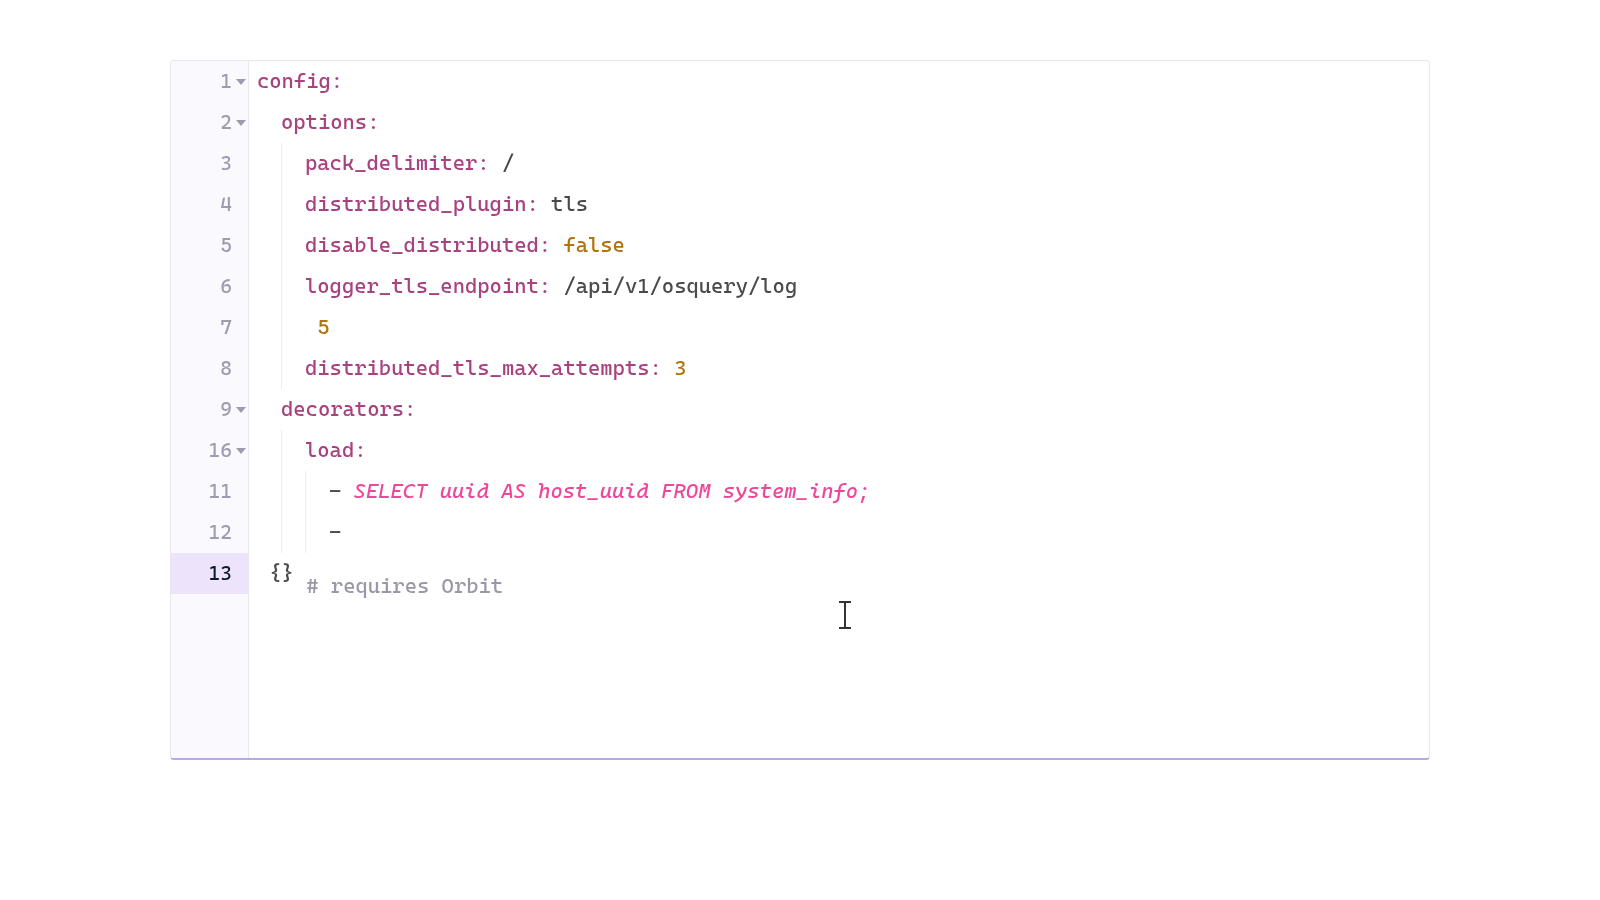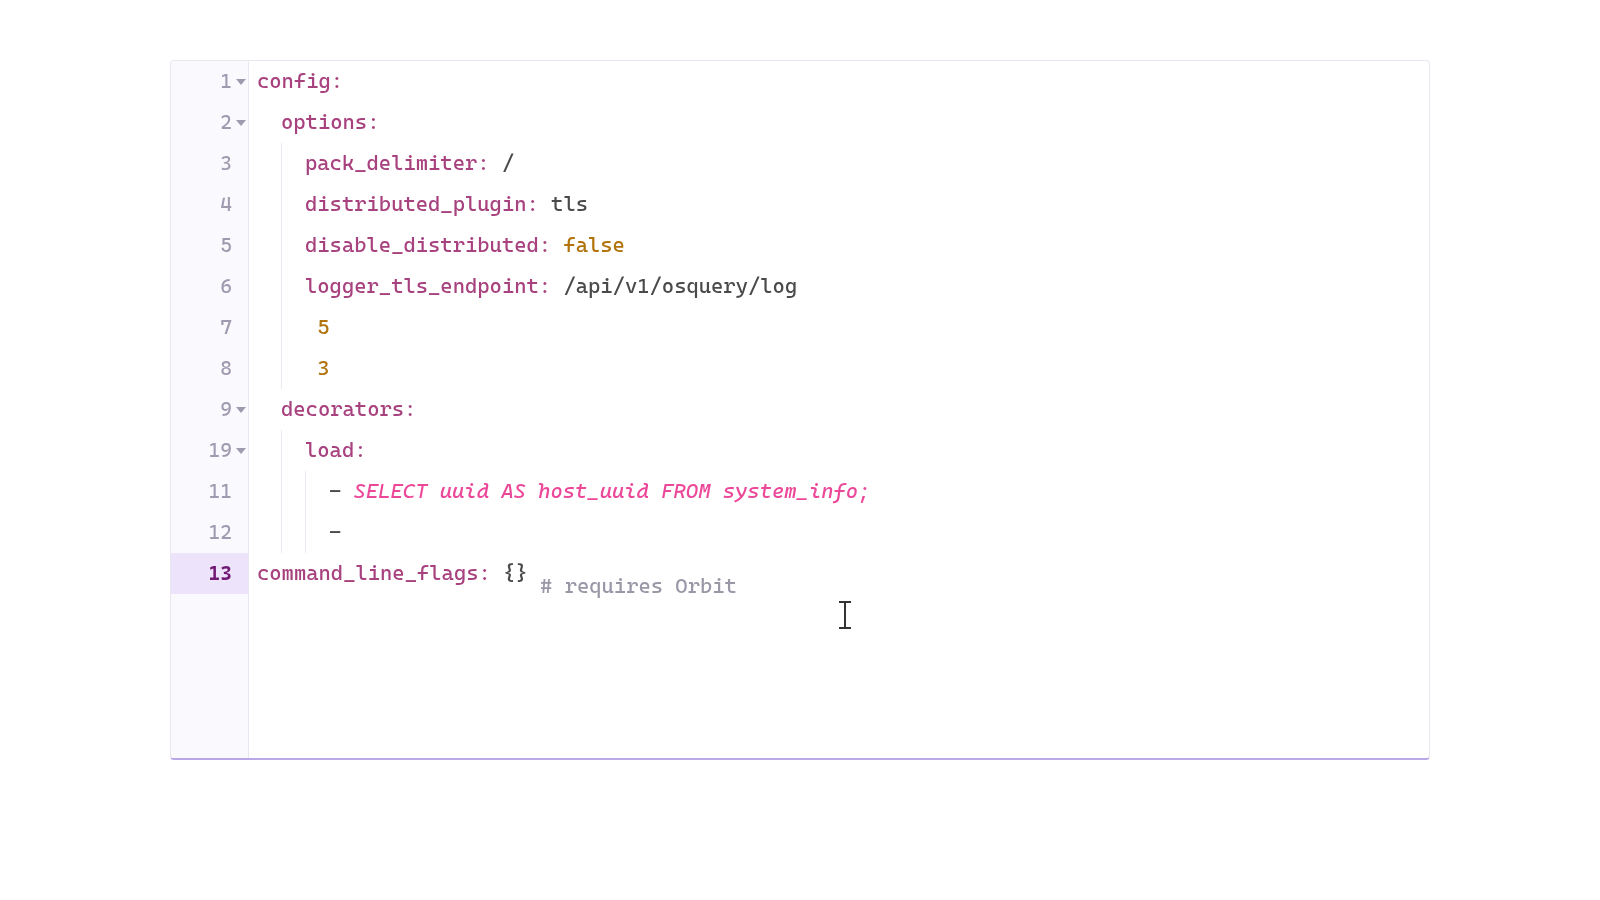--- a/index.html
+++ b/index.html
@@ -46,22 +46,22 @@
       width: 0;
       height: 0;
       border-left: 5px solid transparent;
       border-right: 5px solid transparent;
       border-top: 6px solid #a09ab0;
     }
     .gutter-line.active {
       background: #ede3fa;
     }
     .gutter-line.active .line-number {
-      color: #701a75;
-      font-weight: 700;
+      color: #0f172a;
+      font-weight: 400;
       text-align: right;
     }
     .code-area {
       flex: 1;
       padding: 0 8px;
       cursor: text;
       position: relative;
     }
     .code-line {
       height: 41px;
@@ -143,21 +143,21 @@
         <span class="line-number">7</span>
       </div>
       <div class="gutter-line">
         <span class="line-number">8</span>
       </div>
       <div class="gutter-line">
         <span class="line-number">9</span>
         <span class="fold-marker"></span>
       </div>
       <div class="gutter-line">
-        <span class="line-number">19</span>
+        <span class="line-number">16</span>
         <span class="fold-marker"></span>
       </div>
       <div class="gutter-line">
         <span class="line-number">11</span>
       </div>
       <div class="gutter-line">
         <span class="line-number">12</span>
       </div>
       <div class="gutter-line active">
         <span class="line-number">13</span>
@@ -165,20 +165,20 @@
     </div>
   <div class="code-area" id="code-area">
     <div class="text-cursor" id="text-cursor" style="left: 590px; top: 540px;"></div>
   <div class="code-line"><span class="key">config:</span></div>
       <div class="code-line"><span class="indent-space"></span><span class="key">options:</span></div>
       <div class="code-line"><span class="indent-space"></span><span class="indent-guide"></span><span class="key">pack_delimiter:</span><span class="value"> /</span></div>
       <div class="code-line"><span class="indent-space"></span><span class="indent-guide"></span><span class="key">distributed_plugin:</span><span class="value"> tls</span></div>
       <div class="code-line"><span class="indent-space"></span><span class="indent-guide"></span><span class="key">disable_distributed:</span><span class="bool"> false</span></div>
       <div class="code-line"><span class="indent-space"></span><span class="indent-guide"></span><span class="key">logger_tls_endpoint:</span><span class="value"> /api/v1/osquery/log</span></div>
       <div class="code-line"><span class="indent-space"></span><span class="indent-guide"></span><span class="num"> 5</span></div>
-      <div class="code-line"><span class="indent-space"></span><span class="indent-guide"></span><span class="num"> 3</span></div>
+      <div class="code-line"><span class="indent-space"></span><span class="indent-guide"></span><span class="key">distributed_tls_max_attempts:</span><span class="num"> 3</span></div>
       <div class="code-line"><span class="indent-space"></span><span class="key">decorators:</span></div>
       <div class="code-line"><span class="indent-space"></span><span class="indent-guide"></span><span class="key">load:</span></div>
       <div class="code-line"><span class="indent-space"></span><span class="indent-guide"></span><span class="indent-guide"></span><span class="dash">- </span><span class="str">SELECT uuid AS host_uuid FROM system_info;</span></div>
       <div class="code-line"><span class="indent-space"></span><span class="indent-guide"></span><span class="indent-guide"></span><span class="dash">- </span></div>
-      <div class="code-line"><span class="key">command_line_flags:</span><span class="brace"> {} </span><span class="comment"># requires Orbit</span></div>
+      <div class="code-line"><span class="brace"> {} </span><span class="comment"># requires Orbit</span></div>
     </div>
 </div>
 
 </body></html>

